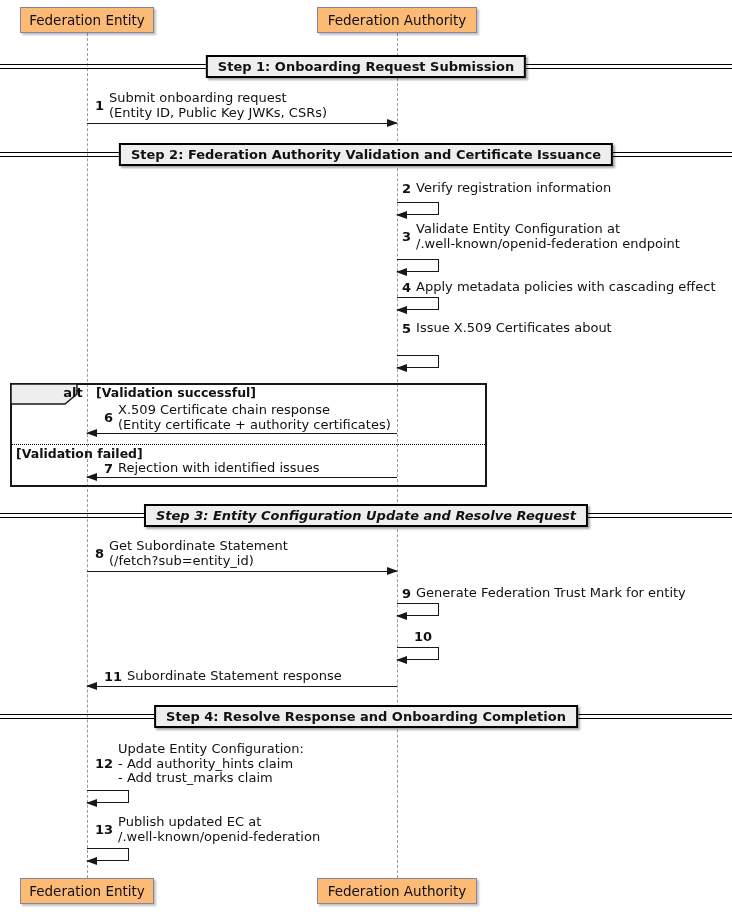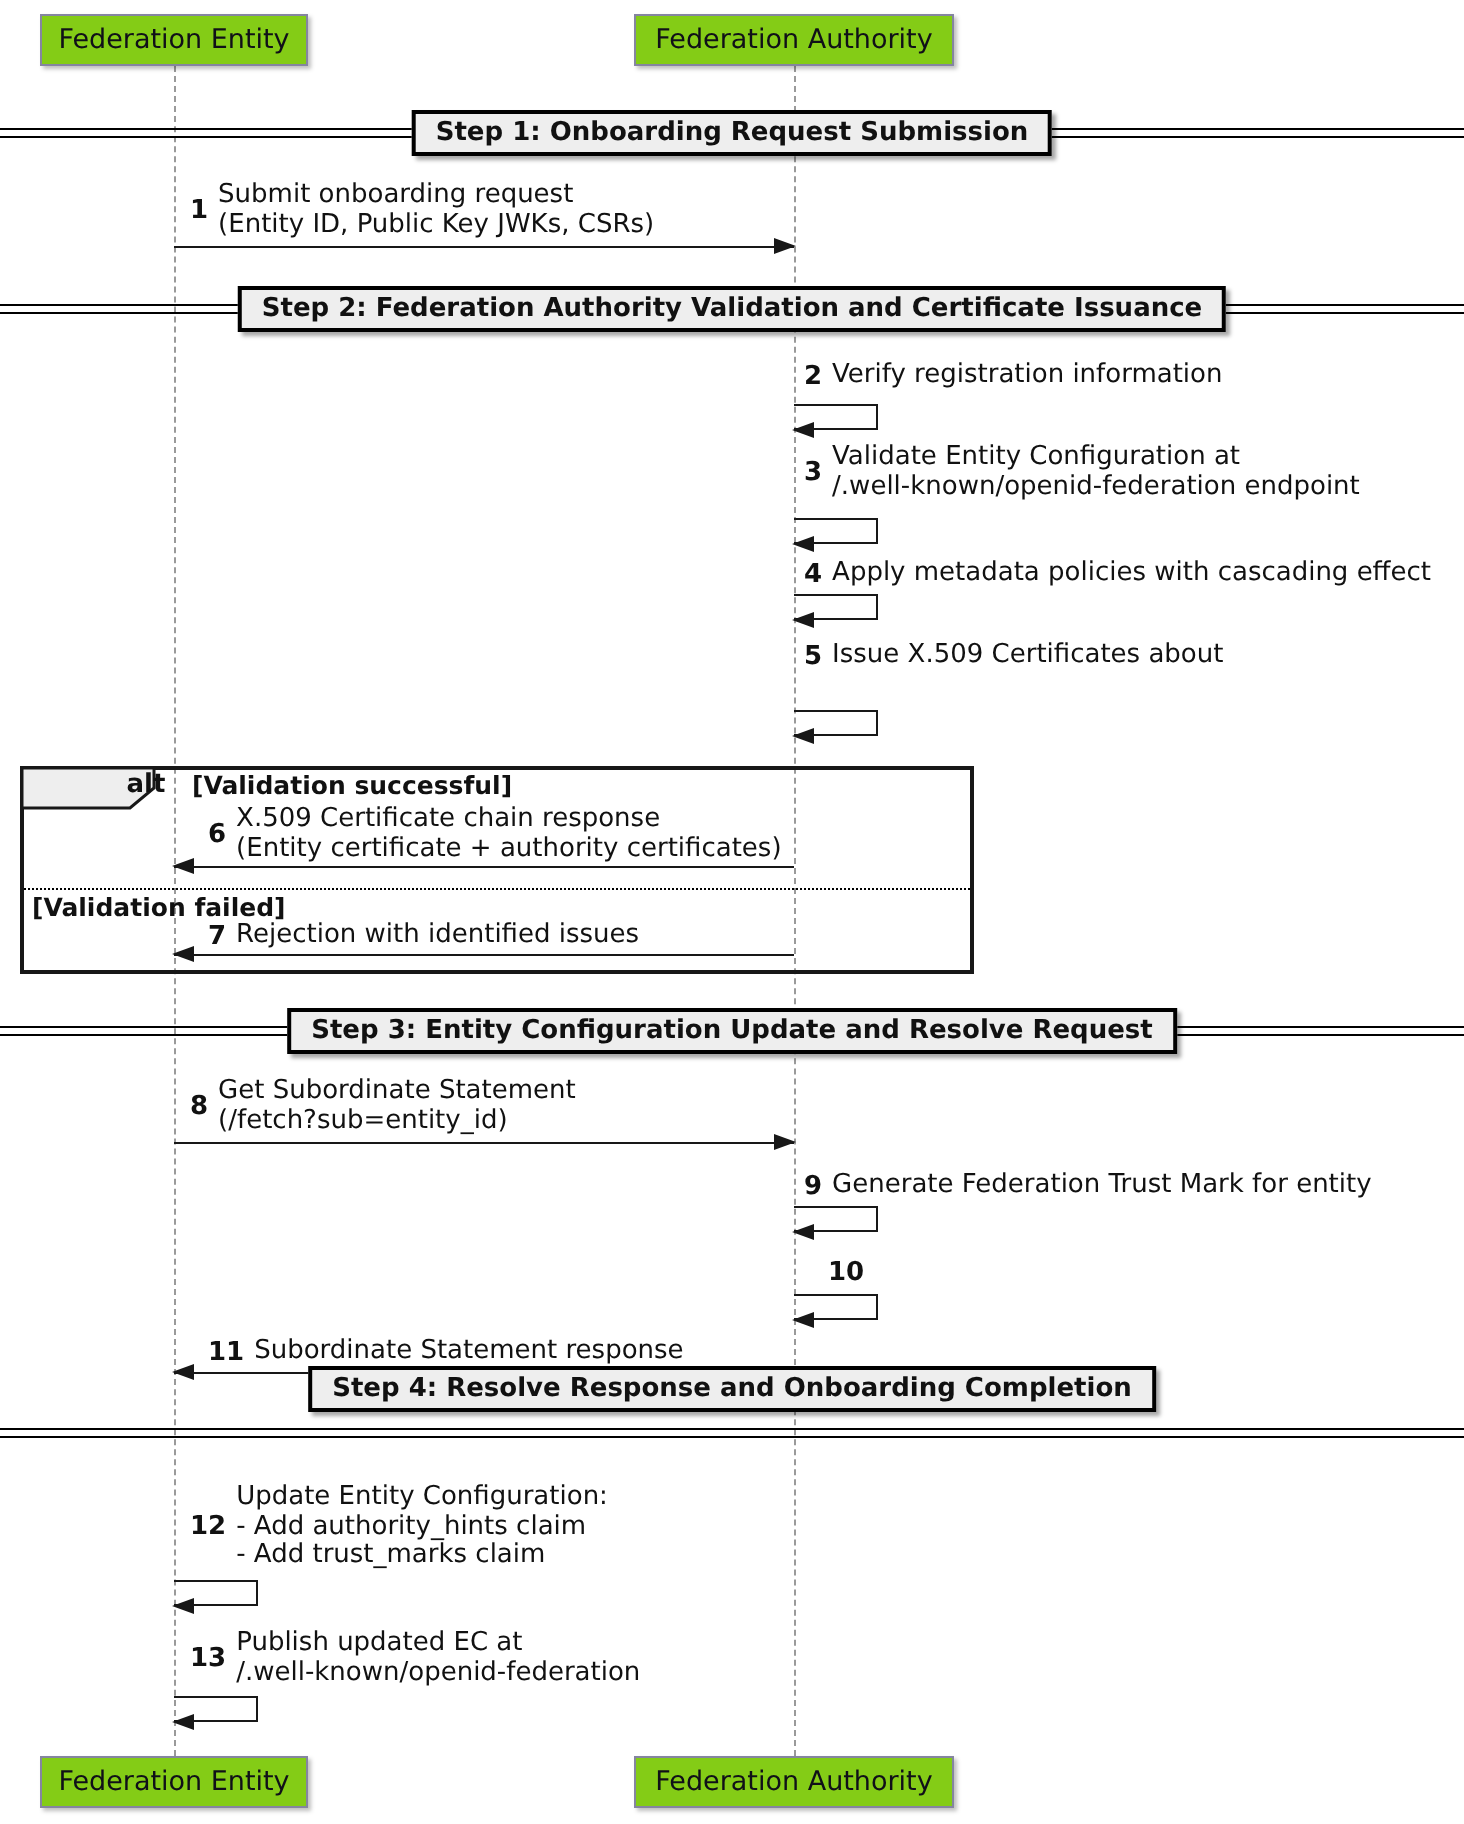--- a/index.html
+++ b/index.html
@@ -1,21 +1,21 @@
 <!DOCTYPE html>
 <html><head>
 <meta charset="utf-8">
 <style>
   html,body{margin:0;padding:0;background:#ffffff;}
   #diagram{
     position:relative;width:732px;height:912px;background:#ffffff;
     font-family:"DejaVu Sans", sans-serif;color:#111;overflow:hidden;
   }
   .participant{
-    position:absolute;background:#84cc16;border:1px solid #8585a0;
+    position:absolute;background:#fdba74;border:1px solid #8585a0;
     box-shadow:1.5px 1.5px 2px rgba(0,0,0,0.25);
     display:flex;align-items:center;justify-content:center;
     font-size:13.5px;color:#101018;box-sizing:border-box;
   }
   .lifeline{position:absolute;top:33px;height:845px;width:0;border-left:1px dashed #9a9a9a;}
   .divider-lines{position:absolute;left:0;width:732px;height:3px;border-top:1.5px solid #000;border-bottom:1.5px solid #000;}
   .divider-box{
     position:absolute;left:50%;transform:translateX(-50%);
     background:#EEEEEE;border:2px solid #000;padding:2px 10px;
     font-weight:bold;font-size:13px;white-space:nowrap;
@@ -156,21 +156,21 @@
         <div>Rejection with identified issues</div>
       </span>
     </div>
     <div class="arrow left" style="left:87px;top:477px;width:310px;">
         <i class="head"></i>
       </div>
   </div>
 
   <div>
     <div class="divider-lines" style="top:513px;"></div>
-    <div class="divider-box" style="top:504px;">Step 3: Entity Configuration Update and Resolve Request</div>
+    <div class="divider-box" style="top:504px;font-style:italic;">Step 3: Entity Configuration Update and Resolve Request</div>
   </div>
 
   <div>
     <div class="msg-label" style="left:95px;top:539px;">
       <span class="num">8</span>
       <span class="lines">
         <div>Get Subordinate Statement</div>
         <div>(/fetch?sub=entity_id)</div>
       </span>
     </div>
@@ -207,21 +207,21 @@
         <div>Subordinate Statement response</div>
       </span>
     </div>
     <div class="arrow left" style="left:87px;top:686px;width:310px;">
         <i class="head"></i>
       </div>
   </div>
 
   <div>
     <div class="divider-lines" style="top:714px;"></div>
-    <div class="divider-box" style="top:683px;">Step 4: Resolve Response and Onboarding Completion</div>
+    <div class="divider-box" style="top:705px;">Step 4: Resolve Response and Onboarding Completion</div>
   </div>
 
   <div>
     <div class="msg-label" style="left:95px;top:742px;">
       <span class="num">12</span>
       <span class="lines">
         <div>Update Entity Configuration:</div>
         <div>- Add authority_hints claim</div>
         <div>- Add trust_marks claim</div>
       </span>

